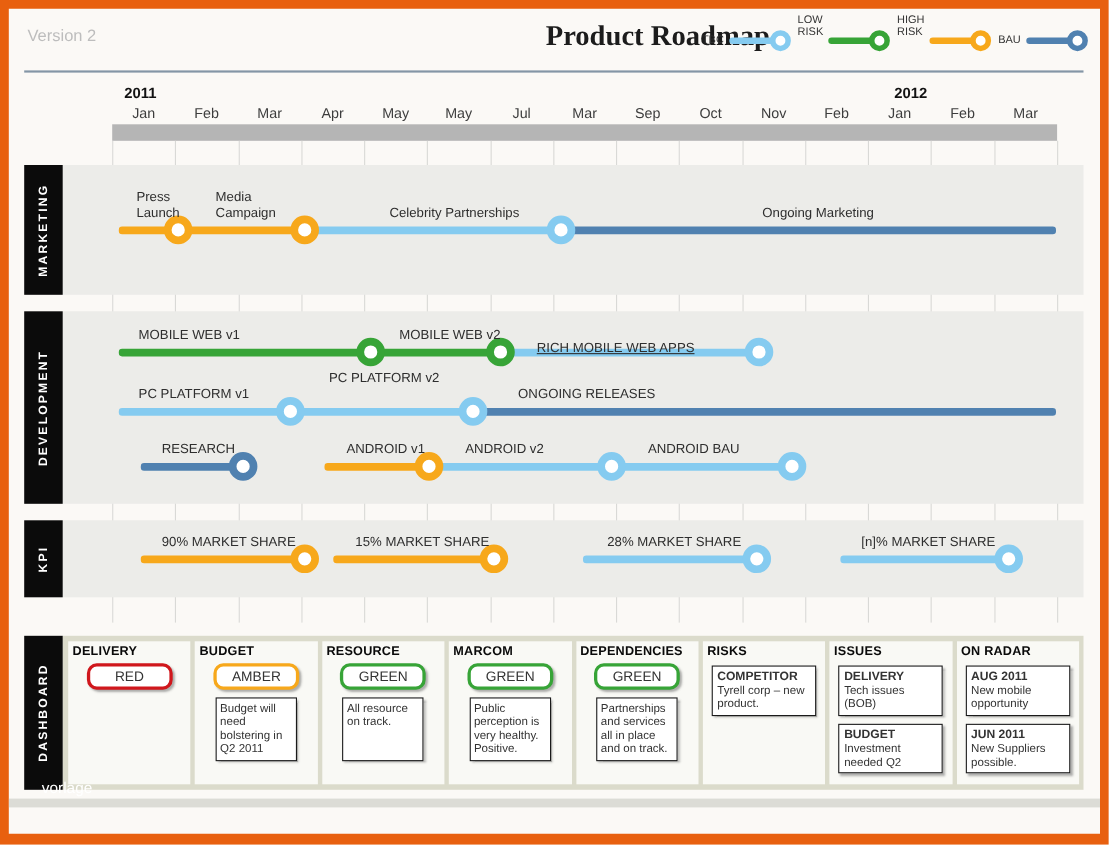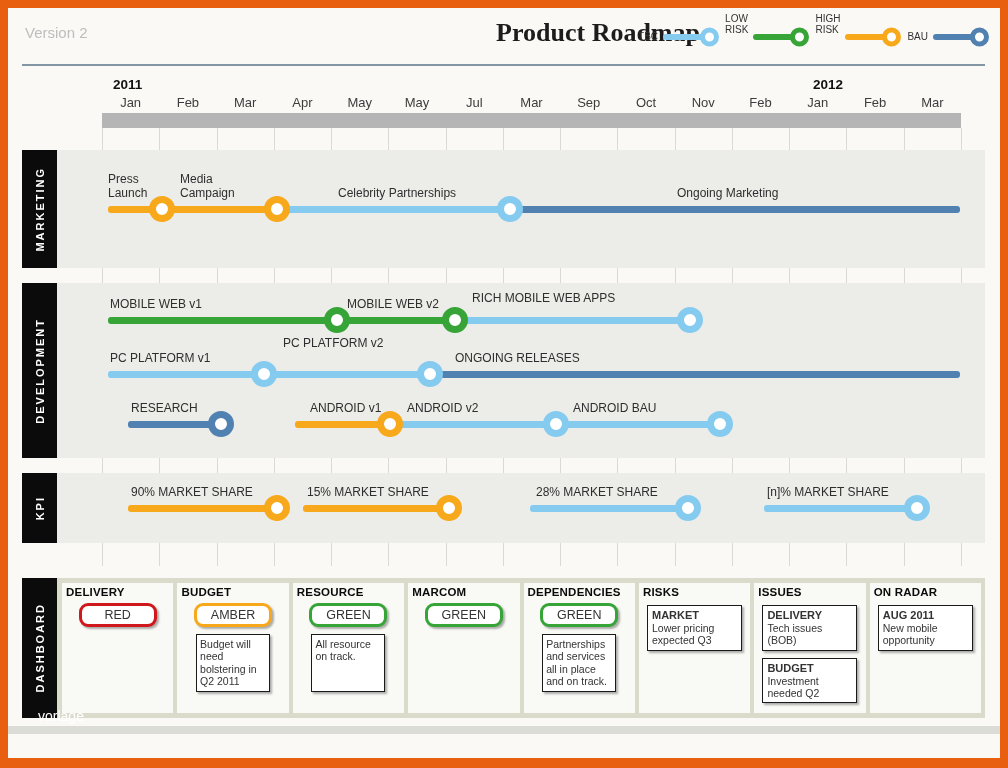--- a/index.html
+++ b/index.html
@@ -22,21 +22,21 @@
   .month{top:87px;font-size:13px;color:#3d3d3d;text-align:center;}
   #graybar{top:105px;height:15px;background:#B5B5B5;}
   .gridline{top:120px;height:438px;width:1px;background:#D9D9D6;}
   .lane-bg{left:49px;width:928px;background:#ECECE9;}
   .lane-label{left:14px;width:35px;background:#0B0B0B;color:#fff;
     display:flex;align-items:center;justify-content:center;z-index:5;}
   .lane-label span{writing-mode:vertical-rl;transform:rotate(180deg);
     font-size:11px;font-weight:bold;letter-spacing:2px;}
   .seg-line{height:7px;border-radius:3px;z-index:3;}
   .donut{width:12px;height:12px;border-radius:50%;background:#fff;border:7px solid #000;z-index:4;}
-  .seg-label{font-size:12px;color:#2e2e2e;white-space:pre-line;line-height:14px;z-index:4;}
+  .seg-label{font-size:12px;color:#2e2e2e;white-space:pre-line;line-height:14px;z-index:4;margin-left:16px;}
   #dash-bg{left:49px;top:570px;width:928px;height:140px;background:#DBDBCB;}
   #panels{left:54px;top:575px;width:919px;height:130px;display:flex;gap:4px;z-index:6;}
   .panel{flex:1;background:#F9F9F5;padding:2px 4px;box-sizing:border-box;}
   .panel h3{margin:1px 0 0;font-size:11.5px;color:#0a0a0a;letter-spacing:.2px;}
   .pill{width:72px;margin:5px auto 0;padding:2px 0;background:#fff;text-align:center;
     font-size:12.5px;color:#333;border:3px solid #000;border-radius:9px;
     box-shadow:2px 2px 2px rgba(80,80,80,.45);}
   .pbox{width:74px;min-height:58px;margin:7px auto 0;background:#fff;border:1px solid #1a1a1a;
     padding:3px;font-size:10.5px;line-height:1.18;box-shadow:2px 2px 2px rgba(80,80,80,.45);box-sizing:border-box;}
   .ibox{width:92%;min-height:44px;margin:7px auto 0;background:#fff;border:1px solid #1a1a1a;
@@ -101,38 +101,40 @@
         <div class="pbox">Budget will need bolstering in Q2 2011</div>
       </div>
       <div class="panel">
         <h3>RESOURCE</h3>
         <div class="pill" style="border-color: rgb(55, 164, 55);">GREEN</div>
         <div class="pbox">All resource on track.</div>
       </div>
       <div class="panel">
         <h3>MARCOM</h3>
         <div class="pill" style="border-color: rgb(55, 164, 55);">GREEN</div>
+        <div class="pbox">Public perception is very healthy. Positive.</div>
       </div>
       <div class="panel">
         <h3>DEPENDENCIES</h3>
         <div class="pill" style="border-color: rgb(55, 164, 55);">GREEN</div>
         <div class="pbox">Partnerships and services all in place and on track.</div>
       </div>
       <div class="panel">
         <h3>RISKS</h3>
-        <div class="ibox"><b>MARKET</b>Lower pricing expected Q3</div>
+        <div class="ibox"><b>COMPETITOR</b>Tyrell corp – new product.</div>
       </div>
       <div class="panel">
         <h3>ISSUES</h3>
         <div class="ibox"><b>DELIVERY</b>Tech issues (BOB)</div>
         <div class="ibox"><b>BUDGET</b>Investment needed Q2</div>
       </div>
       <div class="panel">
         <h3>ON RADAR</h3>
         <div class="ibox"><b>AUG 2011</b>New mobile opportunity</div>
+        <div class="ibox"><b>JUN 2011</b>New Suppliers possible.</div>
       </div>
     </div>
   <div class="abs" id="watermark">vorlage</div>
   <div class="abs" id="bottom-band"></div>
 <div class="abs year" style="left: 105px;">2011</div>
     <div class="abs year" style="left: 805px;">2012</div>
     <div class="abs month" style="left: 94px; width: 57.2667px;">Jan</div>
     <div class="abs month" style="left: 151.267px; width: 57.2667px;">Feb</div>
     <div class="abs month" style="left: 208.533px; width: 57.2667px;">Mar</div>
     <div class="abs month" style="left: 265.8px; width: 57.2667px;">Apr</div>
@@ -185,35 +187,35 @@
       <span>DEVELOPMENT</span>
     </div>
     <div class="abs seg-line" style="left: 100px; width: 229px; top: 309px; background: rgb(55, 164, 55);"></div>
     <div class="abs donut" style="left: 316px; top: 299px; border-color: rgb(55, 164, 55);"></div>
     <div class="abs seg-label" style="left: 102px; top: 289px;">MOBILE WEB v1</div>
     <div class="abs seg-line" style="left: 329px; width: 118px; top: 309px; background: rgb(55, 164, 55);"></div>
     <div class="abs donut" style="left: 434px; top: 299px; border-color: rgb(55, 164, 55);"></div>
     <div class="abs seg-label" style="left: 339px; top: 289px;">MOBILE WEB v2</div>
     <div class="abs seg-line" style="left: 447px; width: 235px; top: 309px; background: rgb(133, 203, 240);"></div>
     <div class="abs donut" style="left: 669px; top: 299px; border-color: rgb(133, 203, 240);"></div>
-    <div class="abs seg-label" style="left: 464px; top: 283px;">RICH MOBILE  WEB APPS</div>
+    <div class="abs seg-label" style="left: 464px; top: 301px; text-decoration: underline;">RICH MOBILE  WEB APPS</div>
     <div class="abs seg-line" style="left: 100px; width: 156px; top: 363px; background: rgb(133, 203, 240);"></div>
     <div class="abs donut" style="left: 243px; top: 353px; border-color: rgb(133, 203, 240);"></div>
     <div class="abs seg-label" style="left: 102px; top: 343px;">PC PLATFORM  v1</div>
     <div class="abs seg-line" style="left: 256px; width: 166px; top: 363px; background: rgb(133, 203, 240);"></div>
     <div class="abs donut" style="left: 409px; top: 353px; border-color: rgb(133, 203, 240);"></div>
     <div class="abs seg-label" style="left: 275px; top: 328px;">PC PLATFORM  v2</div>
     <div class="abs seg-line" style="left: 422px; width: 530px; top: 363px; background: rgb(80, 129, 176);"></div>
     <div class="abs seg-label" style="left: 447px; top: 343px;">ONGOING RELEASES</div>
     <div class="abs seg-line" style="left: 120px; width: 93px; top: 413px; background: rgb(80, 129, 176);"></div>
     <div class="abs donut" style="left: 200px; top: 403px; border-color: rgb(80, 129, 176);"></div>
     <div class="abs seg-label" style="left: 123px; top: 393px;">RESEARCH</div>
     <div class="abs seg-line" style="left: 287px; width: 95px; top: 413px; background: rgb(247, 168, 27);"></div>
     <div class="abs donut" style="left: 369px; top: 403px; border-color: rgb(247, 168, 27);"></div>
-    <div class="abs seg-label" style="left: 302px; top: 393px; text-align: right;">ANDROID v1</div>
+    <div class="abs seg-label" style="left: 291px; top: 393px; text-align: right;">ANDROID v1</div>
     <div class="abs seg-line" style="left: 382px; width: 166px; top: 413px; background: rgb(133, 203, 240);"></div>
     <div class="abs donut" style="left: 535px; top: 403px; border-color: rgb(133, 203, 240);"></div>
     <div class="abs seg-label" style="left: 399px; top: 393px;">ANDROID v2</div>
     <div class="abs seg-line" style="left: 548px; width: 164px; top: 413px; background: rgb(133, 203, 240);"></div>
     <div class="abs donut" style="left: 699px; top: 403px; border-color: rgb(133, 203, 240);"></div>
     <div class="abs seg-label" style="left: 565px; top: 393px;">ANDROID BAU</div>
     <div class="abs lane-bg" style="top: 465px; height: 70px;"></div>
     <div class="abs lane-label" style="top: 465px; height: 70px;">
       <span>KPI</span>
     </div>

